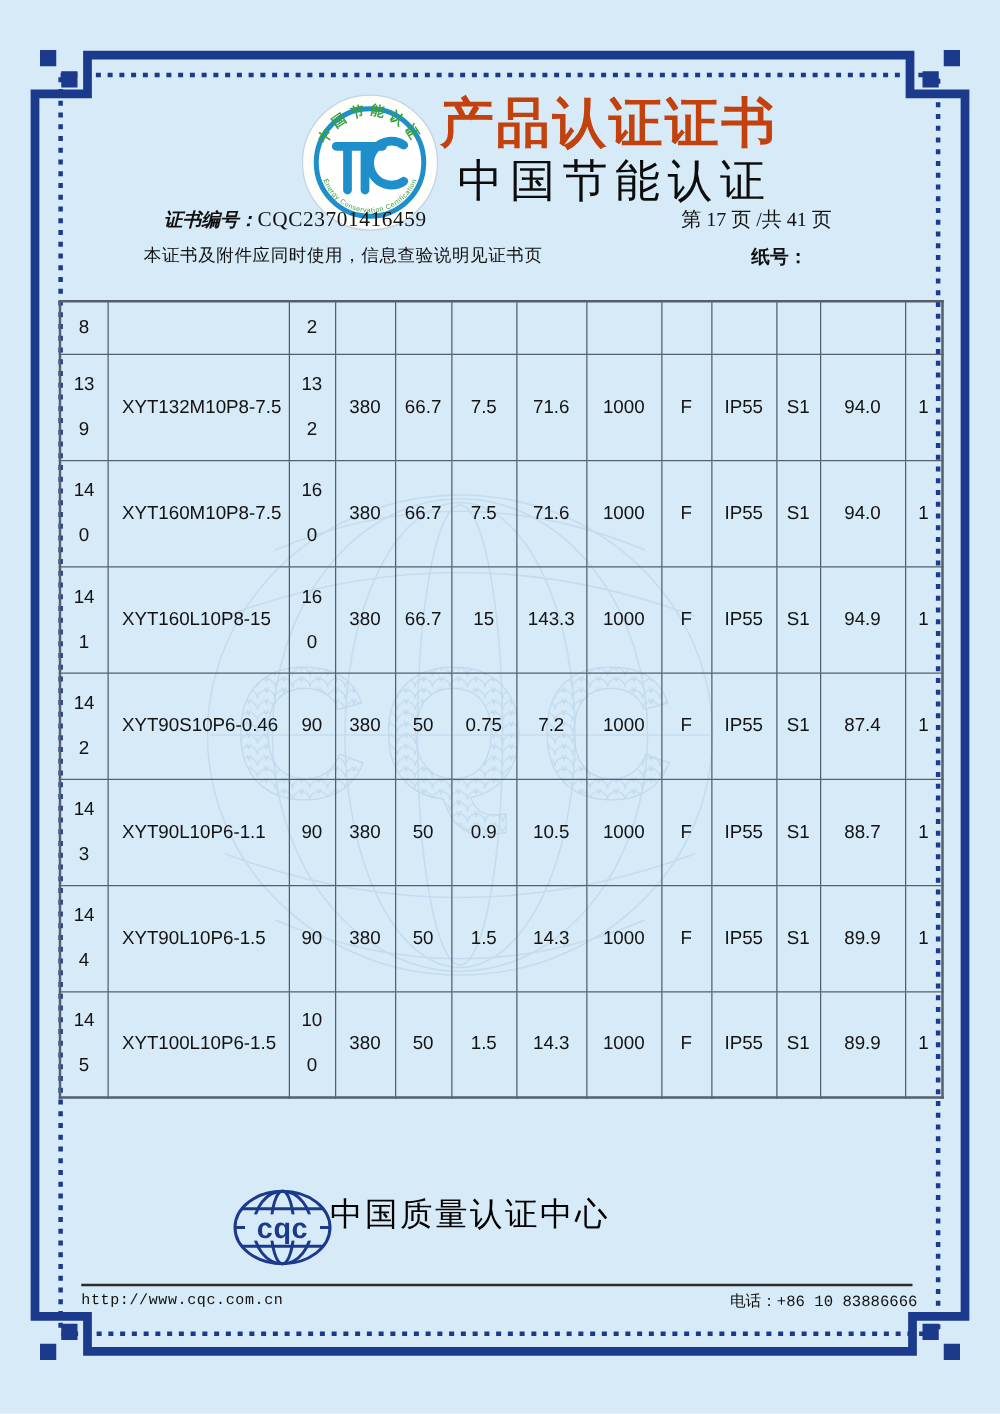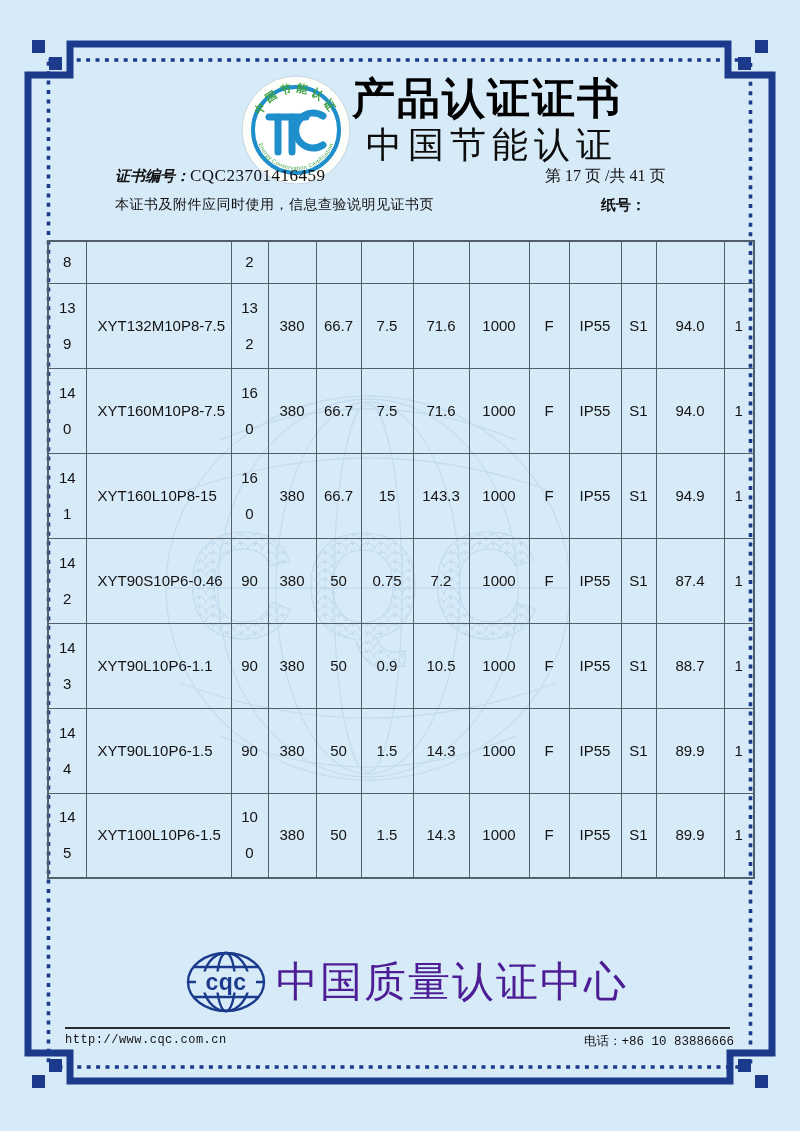--- a/index.html
+++ b/index.html
@@ -16,21 +16,21 @@
   .badge{left:240px;top:74px;width:112px;height:112px;}
   .title{
     left:352px;top:76px;width:300px;
     font-size:43px;font-weight:bold;letter-spacing:2px;line-height:46px;
   }
   .subtitle{
     left:366px;top:124px;width:280px;
     font-size:36px;font-weight:400;letter-spacing:6px;line-height:42px;color:#0c0c0c;
   }
   .cert-line{left:115px;top:166px;font-family:"Liberation Serif",serif;font-size:15px;}
-  .cert-line .lbl{font-style:italic;font-weight:bold;}
+  .cert-line .lbl{font-style:italic;font-weight:bold;margin-left:16px;}
   .cert-line .num{font-size:17px;letter-spacing:0.5px;text-align:right;}
   .page-info{left:545px;top:166px;font-family:"Liberation Serif",serif;font-size:16px;text-align:center;}
   .usage-note{left:115px;top:196px;font-size:14px;font-weight:normal;letter-spacing:0.5px;}
   .paper-label{left:565px;top:196px;font-size:15px;font-weight:bold;margin-left:36px;}
 
   
   .spec-table{
     left:47px;top:240px;
     border-collapse:collapse;table-layout:fixed;width:706px;
     background:transparent;
@@ -41,21 +41,21 @@
     white-space:pre-line;line-height:36px;padding:0;color:#131313;
     overflow:hidden;
   }
   .spec-table{border:2px solid #53606b;}
   .spec-table tr{height:85px;}
   .spec-table tr.partial{height:42px;}
   .spec-table td.model{text-align:left;padding-left:11px;white-space:nowrap;}
 
   
   .footer-logo{left:184px;top:948px;width:84px;height:68px;}
-  .org-name{left:276px;top:954px;font-size:42px;letter-spacing:2px;color:#4c1d95;font-weight:400;}
+  .org-name{left:264px;top:954px;font-size:26px;letter-spacing:2px;color:#000000;font-weight:400;}
 
   
   .bar-rule{left:65px;top:1027px;width:665px;height:2px;background:#2b2b2b;}
   .bar-url{left:65px;top:1033px;font-family:"Liberation Mono",monospace;font-size:12px;letter-spacing:0.5px;}
   .bar-address{left:150px;top:1033px;width:500px;text-align:center;font-size:13px;}
   .bar-phone{right:66px;top:1033px;font-size:12.5px;font-family:"Liberation Mono",monospace;}
 
   .frame,.watermark{pointer-events:none;}
   .watermark{left:150px;top:388px;width:440px;height:404px;opacity:0.55;}
 </style>
@@ -114,21 +114,21 @@
       <textPath href="#arcBot" startOffset="50%" text-anchor="middle">Energy Conservation Certification</textPath>
     </text>
     <g stroke="#1f8fcc" fill="none" stroke-linecap="round">
       <path d="M -27 -13 L 10 -13" stroke-width="7"></path>
       <path d="M -18 -13 L -18 22" stroke-width="7"></path>
       <path d="M -4 -13 L -4 22" stroke-width="7"></path>
       <path d="M 27 -14 A 17.5 17.5 0 1 0 27 15" stroke-width="7"></path>
     </g>
   </svg>
 
-  <div class="abs title" style="color:#000000;font-family:Liberation Serif, serif;">产品认证证书</div>
+  <div class="abs title" style="color:#c2410c;">产品认证证书</div>
   <div class="abs subtitle">中国节能认证</div>
 
   <div class="abs cert-line">
     <span class="lbl">证书编号：</span><span class="num">CQC23701416459</span>
   </div>
   <div class="abs page-info">第 17 页 /共 41 页</div>
 
   <div class="abs usage-note">本证书及附件应同时使用，信息查验说明见证书页</div>
   <div class="abs paper-label">纸号：</div>
 

